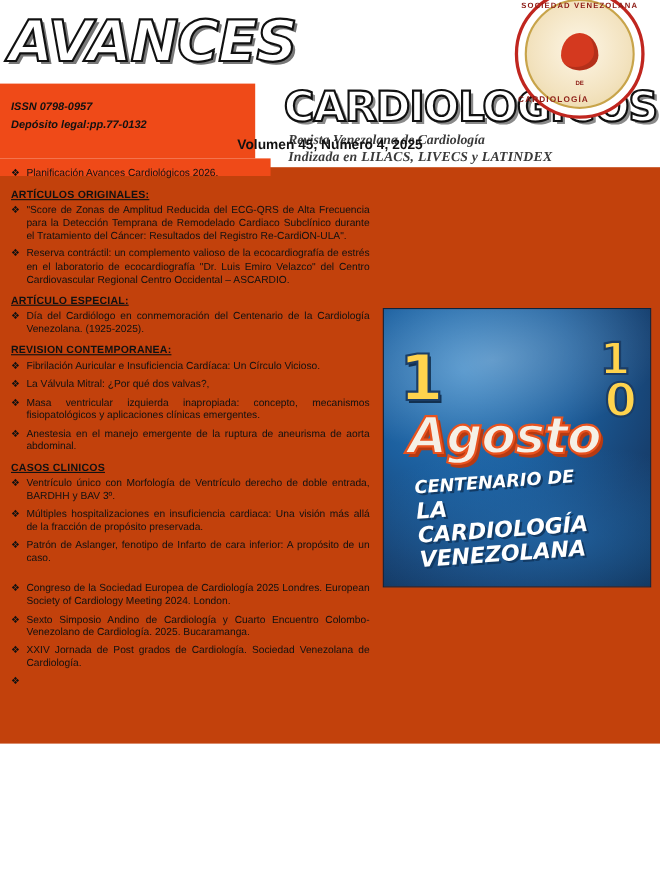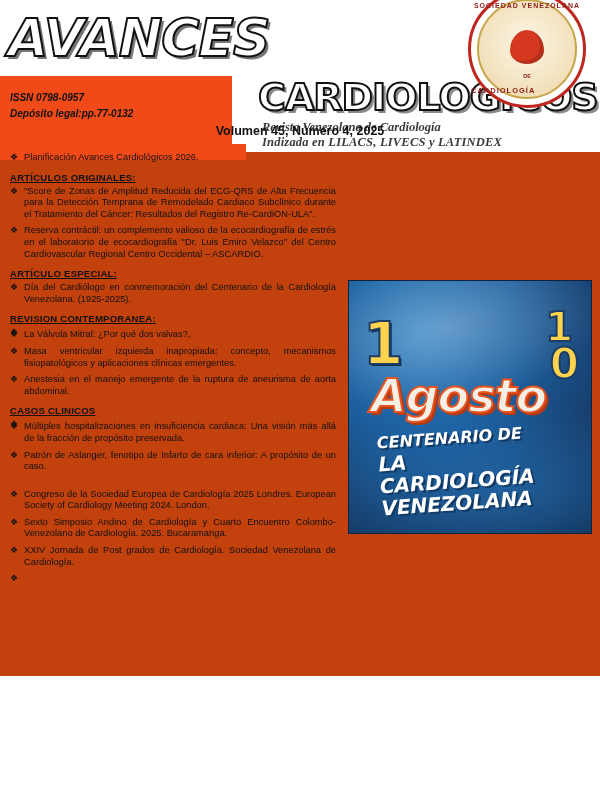--- a/index.html
+++ b/index.html
@@ -215,29 +215,29 @@
         <div class="item"><span class="bullet">❖</span><span>Reserva contráctil: un complemento valioso de la ecocardiografía de estrés en el laboratorio de ecocardiografía "Dr. Luis Emiro Velazco" del Centro Cardiovascular Regional Centro Occidental – ASCARDIO.</span></div>
       </div>
 
       <div class="block">
         <div class="sec-title">ARTÍCULO ESPECIAL:</div>
         <div class="item"><span class="bullet">❖</span><span>Día del Cardiólogo en conmemoración del Centenario de la Cardiología Venezolana.    (1925-2025).</span></div>
       </div>
 
       <div class="block">
         <div class="sec-title">REVISION CONTEMPORANEA:</div>
-        <div class="item"><span class="bullet">❖</span></div>
+        <div class="item"><span class="bullet">❖</span><span>Fibrilación Auricular e Insuficiencia Cardíaca: Un Círculo Vicioso.</span></div>
         <div class="item"><span class="bullet">❖</span><span>La Válvula Mitral: ¿Por qué dos valvas?,</span></div>
         <div class="item"><span class="bullet">❖</span><span>Masa ventricular izquierda inapropiada: concepto, mecanismos fisiopatológicos y aplicaciones clínicas emergentes.</span></div>
         <div class="item"><span class="bullet">❖</span><span>Anestesia en el manejo emergente de la ruptura de aneurisma de aorta abdominal.</span></div>
       </div>
 
       <div class="block">
         <div class="sec-title">CASOS CLINICOS</div>
-        <div class="item"><span class="bullet">❖</span></div>
+        <div class="item"><span class="bullet">❖</span><span>Ventrículo único con Morfología de Ventrículo derecho de doble entrada, BARDHH y BAV 3º.</span></div>
         <div class="item"><span class="bullet">❖</span><span>Múltiples hospitalizaciones en insuficiencia cardiaca: Una visión más allá de la fracción de propósito preservada.</span></div>
         <div class="item"><span class="bullet">❖</span><span>Patrón de Aslanger, fenotipo de Infarto de cara inferior: A propósito de un caso.</span></div>
       </div>
 
       <div class="block" style="margin-top:16px;">
         <div class="item"><span class="bullet">❖</span><span>Congreso de la Sociedad Europea de Cardiología 2025 Londres. European Society of Cardiology Meeting 2024. London.</span></div>
         <div class="item"><span class="bullet">❖</span><span>Sexto Simposio Andino de Cardiología y Cuarto Encuentro Colombo-Venezolano de Cardiología. 2025. Bucaramanga.</span></div>
         <div class="item"><span class="bullet">❖</span><span>XXIV Jornada de Post grados  de Cardiología. Sociedad Venezolana de Cardiología.</span></div>
         <div class="item"><span class="bullet">❖</span></div>
       </div>

